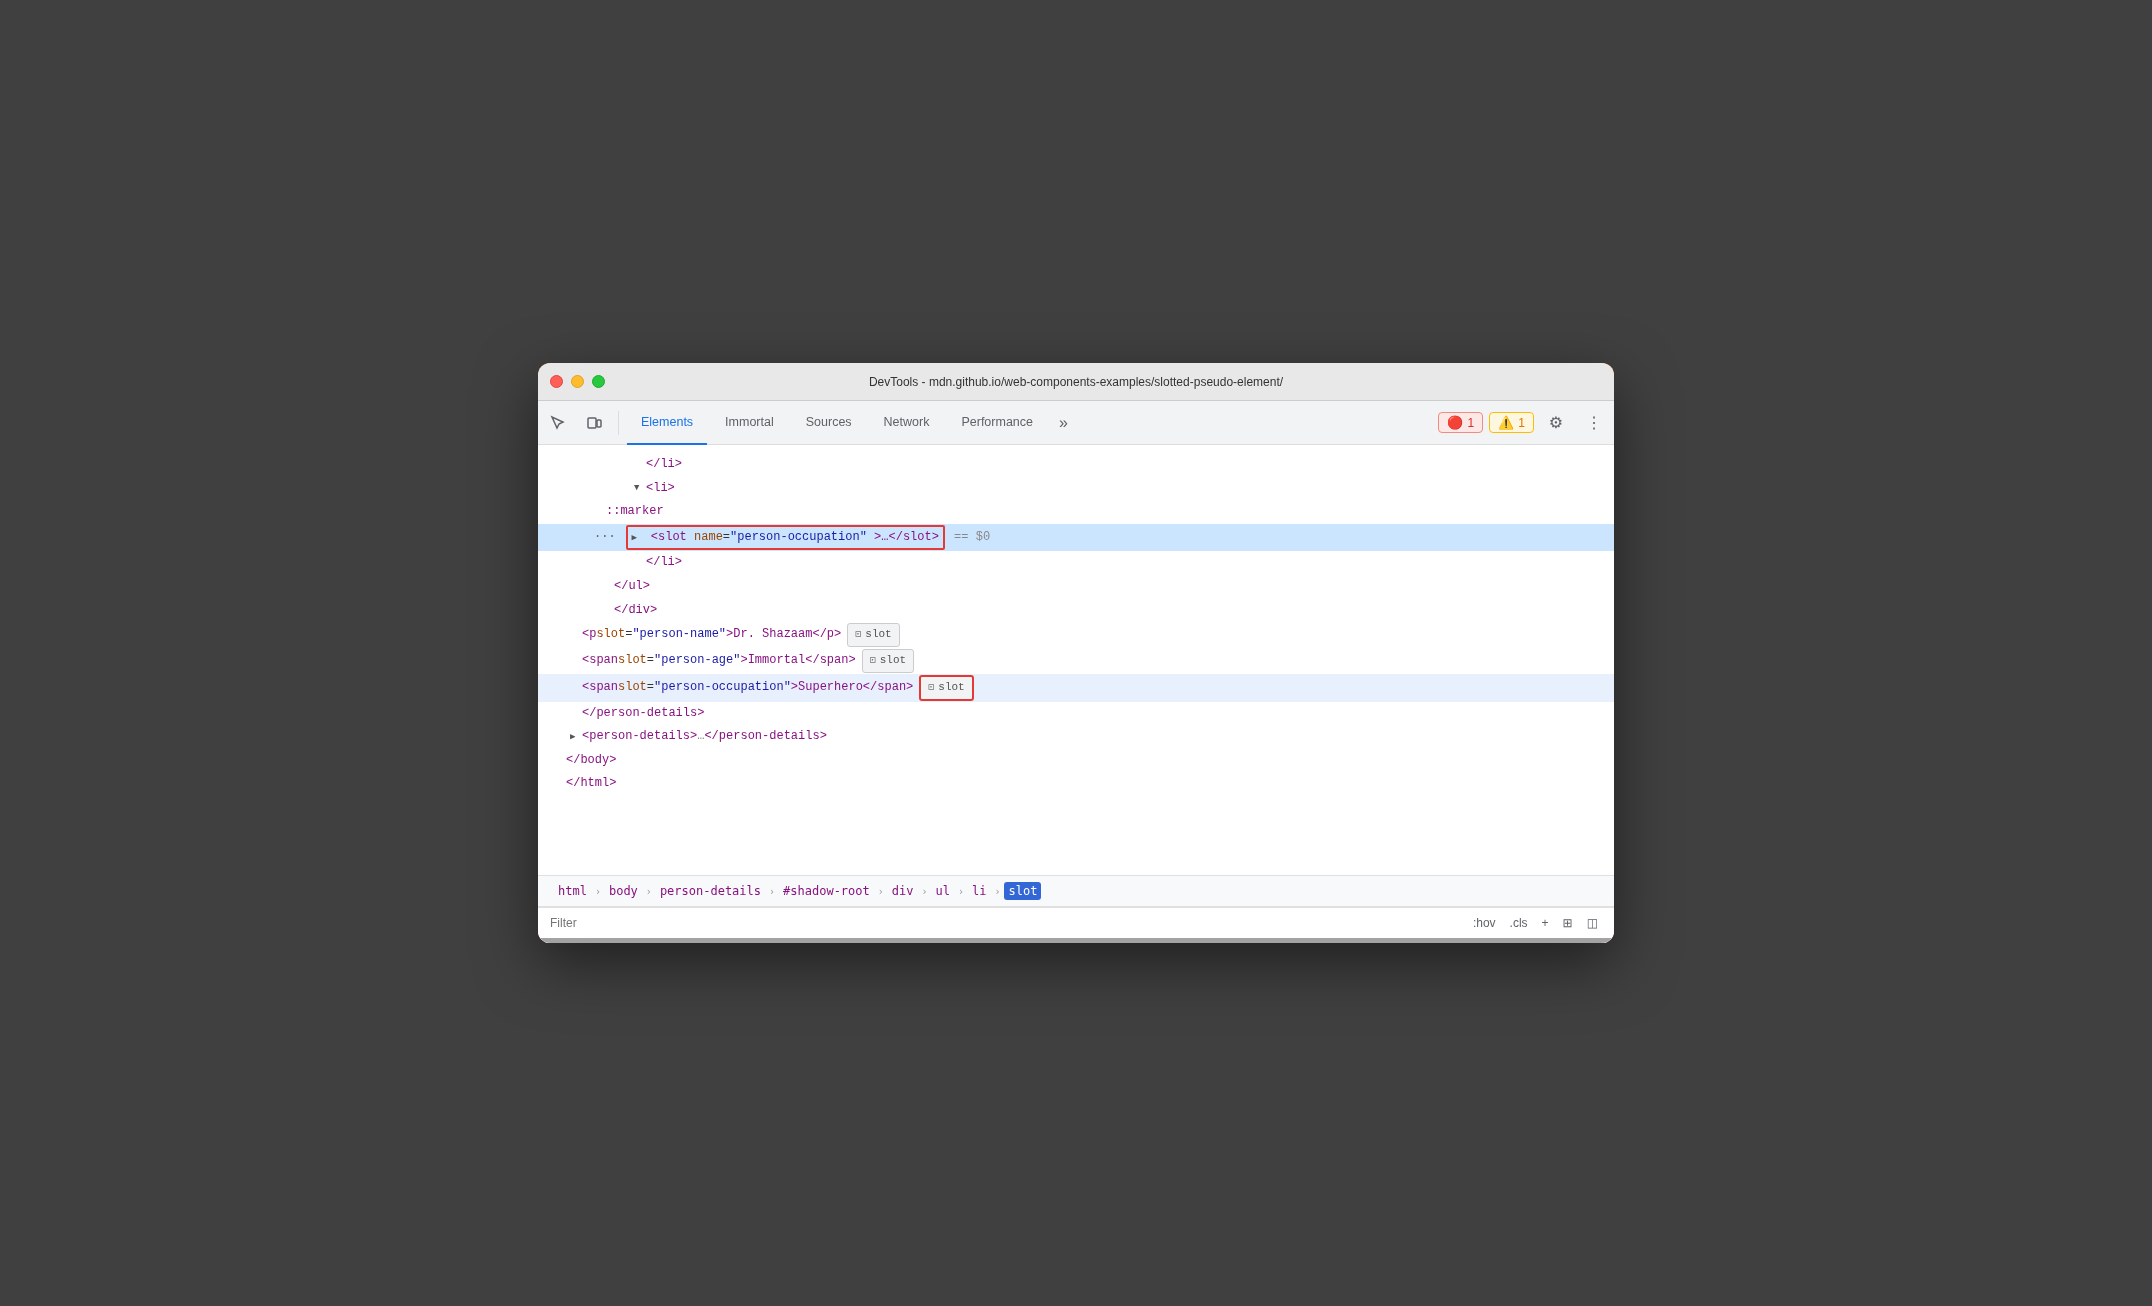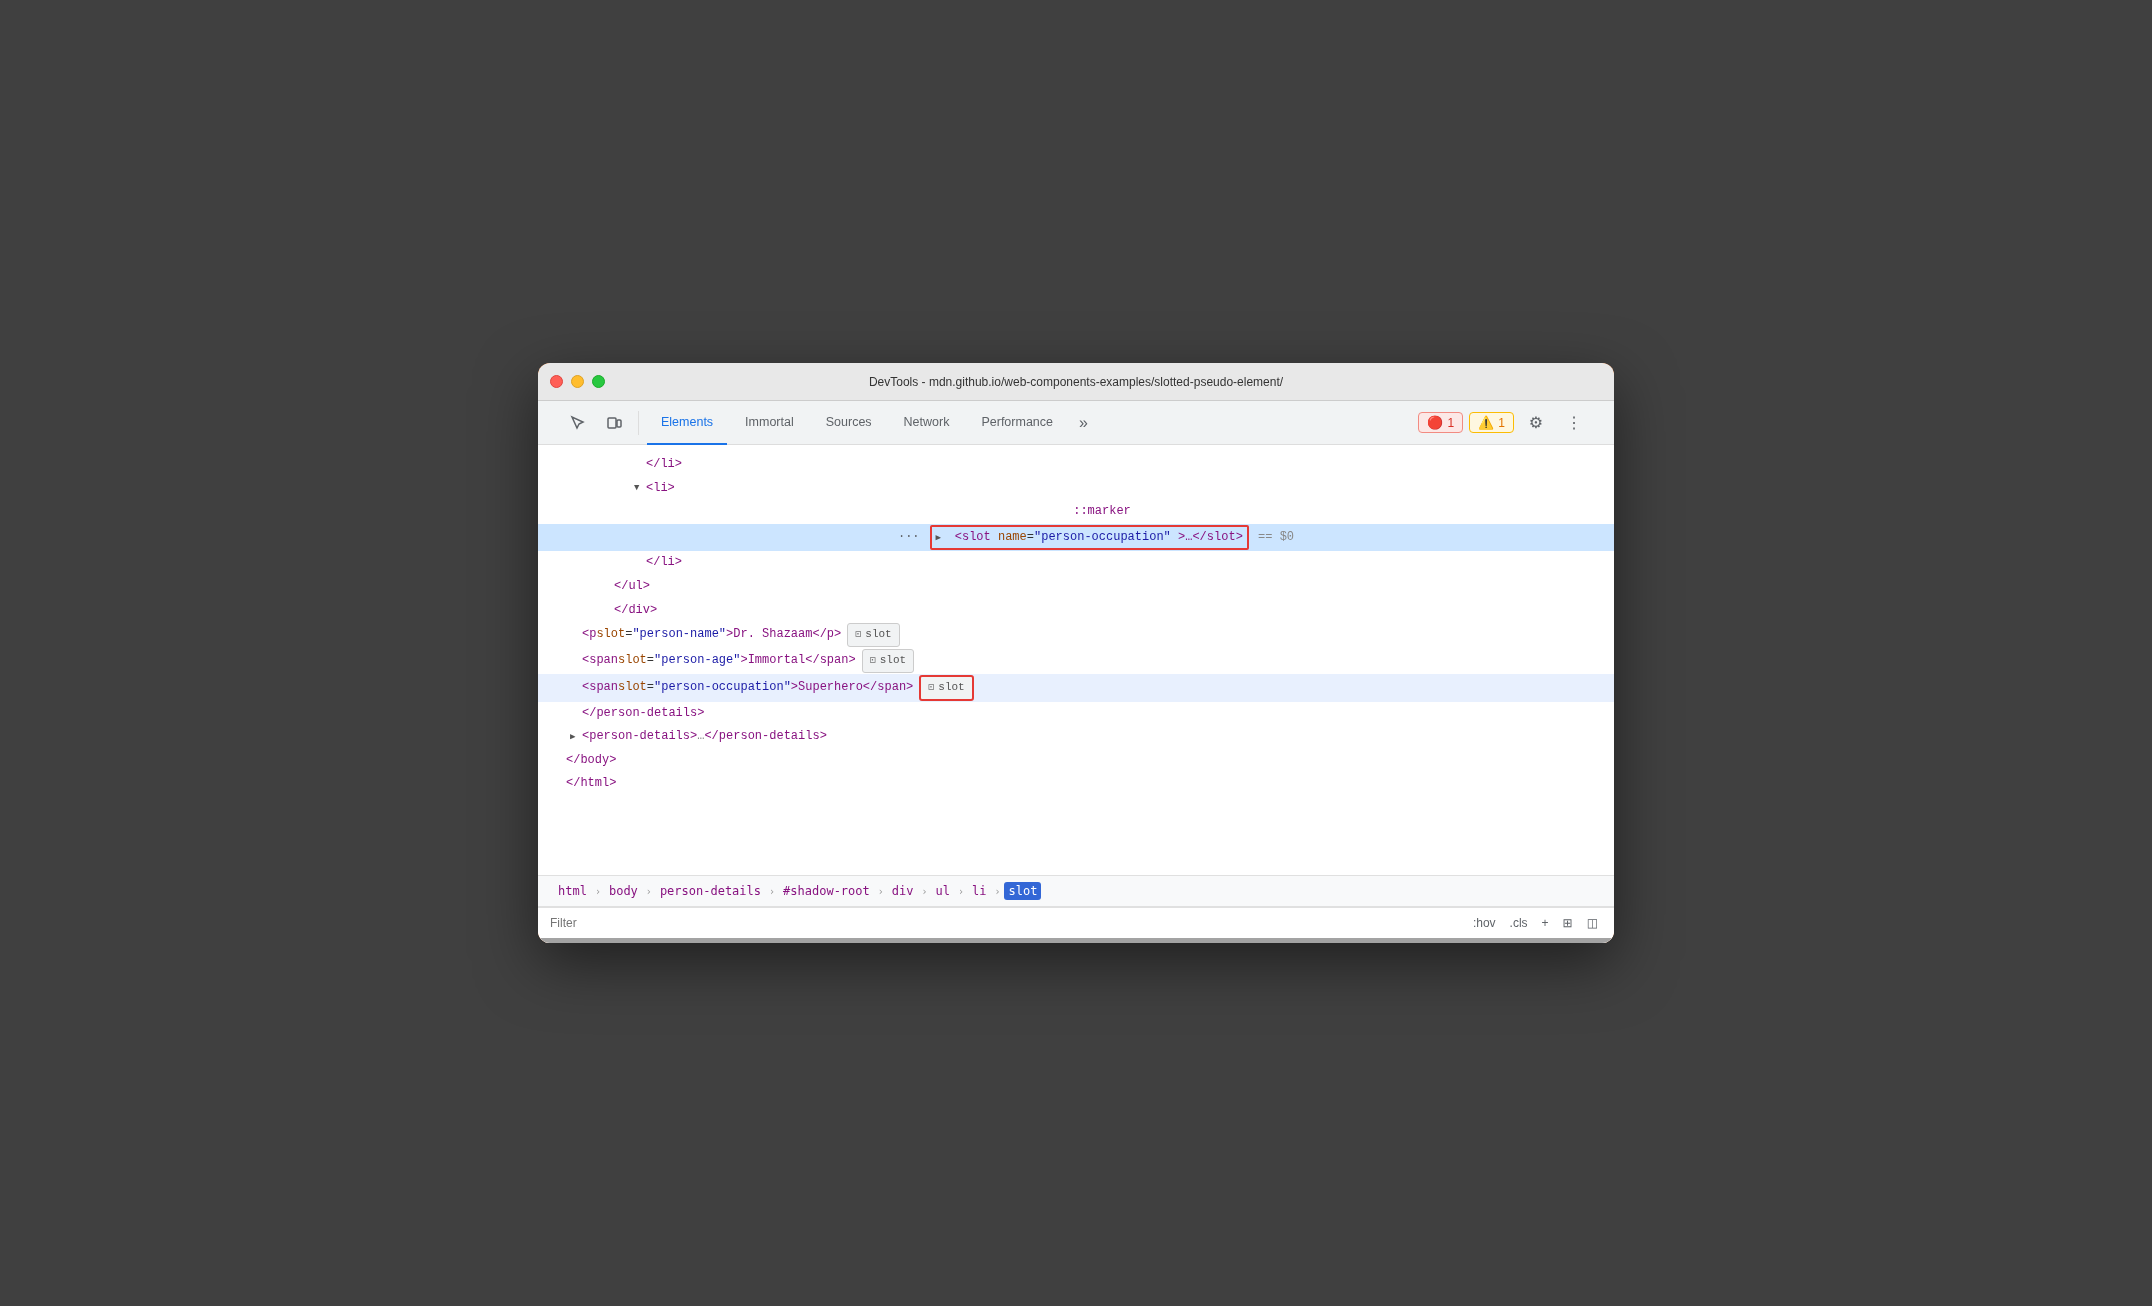--- a/index.html
+++ b/index.html
@@ -52,21 +52,21 @@
       white-space: nowrap;
     }
 
     
     .toolbar {
       background: #f1f3f4;
       height: 44px;
       display: flex;
       align-items: center;
       border-bottom: 1px solid #ddd;
-      padding: 0 24px;
+      padding: 0 4px;
       gap: 4px;
     }
     .toolbar-icon-btn {
       width: 32px;
       height: 32px;
       display: flex;
       align-items: center;
       justify-content: center;
       border-radius: 4px;
       cursor: pointer;
@@ -162,21 +162,21 @@
     }
     .dom-line.selected {
       background: #cce5ff;
     }
     .dom-line.hovered {
       background: #e8f0fe;
     }
     .indent-1 { padding-left: 32px; }
     .indent-2 { padding-left: 64px; }
     .indent-3 { padding-left: 96px; }
-    .indent-4 { padding-left: 56px; justify-content: center; }
+    .indent-4 { padding-left: 56px; }
 
     .tag { color: #881280; }
     .pseudo { color: #881280; }
     .dots-menu {
       color: #5f6368;
       font-size: 12px;
       margin-right: 8px;
       cursor: pointer;
     }
     .triangle {

